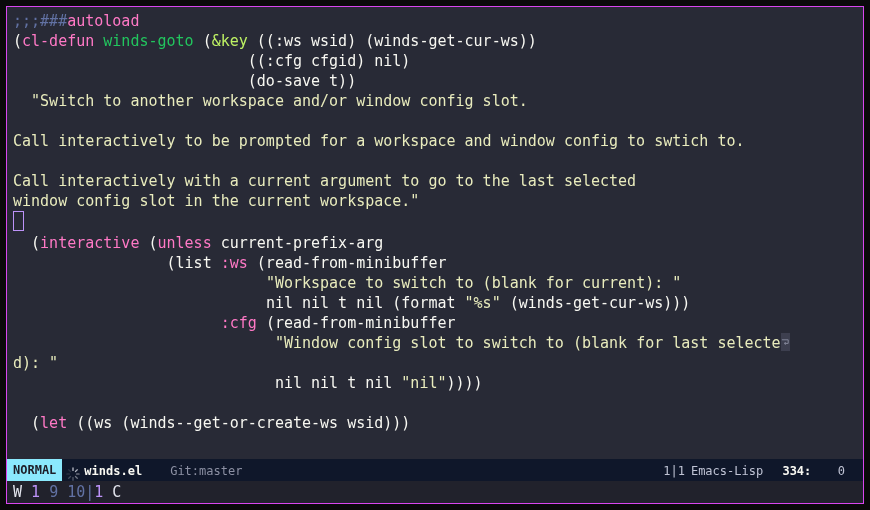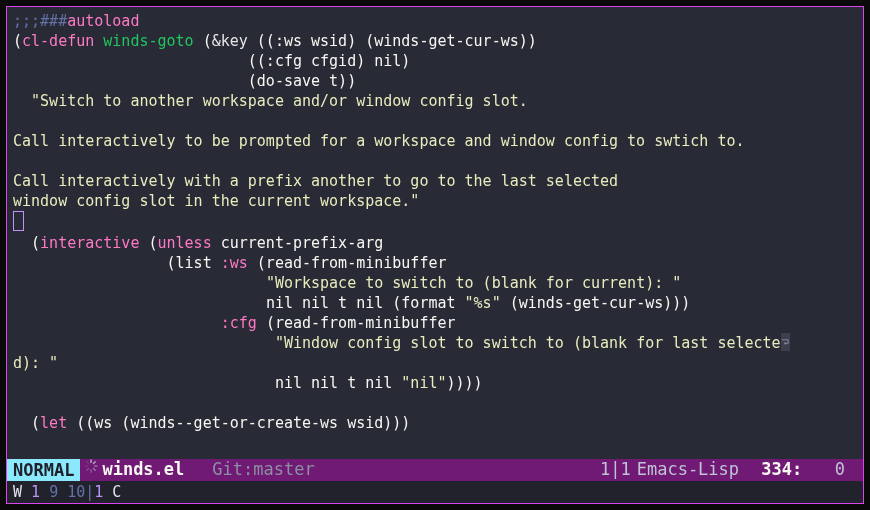--- a/index.html
+++ b/index.html
@@ -9,27 +9,27 @@
     background:#282a36;
     font-family:'Menlo','Consolas','DejaVu Sans Mono',monospace;
     font-size:15px;line-height:20px;
     color:#f8f8f2;
     border:1px solid #d946ef;
     display:flex;flex-direction:column;
   }
   .code{flex:1;padding:4px 6px;white-space:pre;overflow:hidden;position:relative}
   .cmt{color:#6272a4}
   .mag{color:#ff79c6}
-  .cy{color:#e5e5e5}
+  .cy{color:#bef264}
   .fn{color:#22c55e}
   .str{color:#e9ecbd}
   .cur{display:inline-block;width:9px;height:18px;border:1px solid #bd93f9;vertical-align:middle;margin-bottom:2px}
   .wrap{display:inline-flex;width:9px;height:18px;background:#3d3f4f;align-items:center;justify-content:center;vertical-align:top}
   .wrap svg{width:9px;height:9px}
-  .modeline{display:flex;align-items:flex-start;height:22px;background:#701a75;font-size:17px;flex-shrink:0}
+  .modeline{display:flex;align-items:flex-end;height:22px;background:#0f172a;font-size:12px;flex-shrink:0}
   .ml-normal{background:#8be9fd;color:#1e1f29;font-weight:bold;padding:0 6px;height:22px;display:flex;align-items:center}
   .ml-spin{display:inline-flex;width:22px;justify-content:center;color:#c7cad4}
   .ml-file{font-weight:bold;color:#f8f8f2}
   .ml-git{color:#8c90a3;margin-left:28px}
   .ml-right{margin-left:auto;display:flex;align-items:center;gap:6px;color:#bfc3d4;padding-right:18px}
   .ml-bold{font-weight:bold;color:#f8f8f2}
   .hintline{height:22px;display:flex;align-items:center;padding-left:6px;font-size:15px;color:#6272a4;background:#21222c;flex-shrink:0}
   .h-c{color:#e3e5ee}
   .h-b{color:#bd93f9}
 </style>
@@ -38,21 +38,21 @@
 
 <div class="editor">
   <div class="code"><span class="cmt">;;;###</span><span class="mag">autoload</span>
 (<span class="mag">cl-defun</span> <span class="fn">winds-goto</span> (<span class="cy">&amp;key</span> <span>((:ws wsid) (winds-get-cur-ws))</span>
                           <span>((:cfg cfgid) nil)</span>
                           <span>(do-save t))</span>
   <span class="str">"Switch to another workspace and/or window config slot.</span>
 
 <span class="str">Call interactively to be prompted for a workspace and window config to swtich to.</span>
 
-<span class="str">Call interactively with a prefix another to go to the last selected</span>
+<span class="str">Call interactively with a current argument to go to the last selected</span>
 <span class="str">window config slot in the current workspace."</span>
 <span class="cur"></span>
   (<span class="mag">interactive</span> (<span class="mag">unless</span> <span>current-prefix-arg</span>
                  (<span>list</span> <span class="mag">:ws</span> <span>(read-from-minibuffer</span>
                             <span class="str">"Workspace to switch to (blank for current): "</span>
                             <span>nil nil t nil (format </span><span class="str">"%s"</span><span> (winds-get-cur-ws)))</span>
                        <span class="mag">:cfg</span> <span>(read-from-minibuffer</span>
                              <span class="str">"Window config slot to switch to (blank for last selecte</span><span class="wrap"><svg viewBox="0 0 10 10">
           <path d="M1 2 H8 V6 H4 L5 4.5 M4 6 L5 7.5" fill="none" stroke="#8c90a3" stroke-width="1"></path>
         </svg></span>

